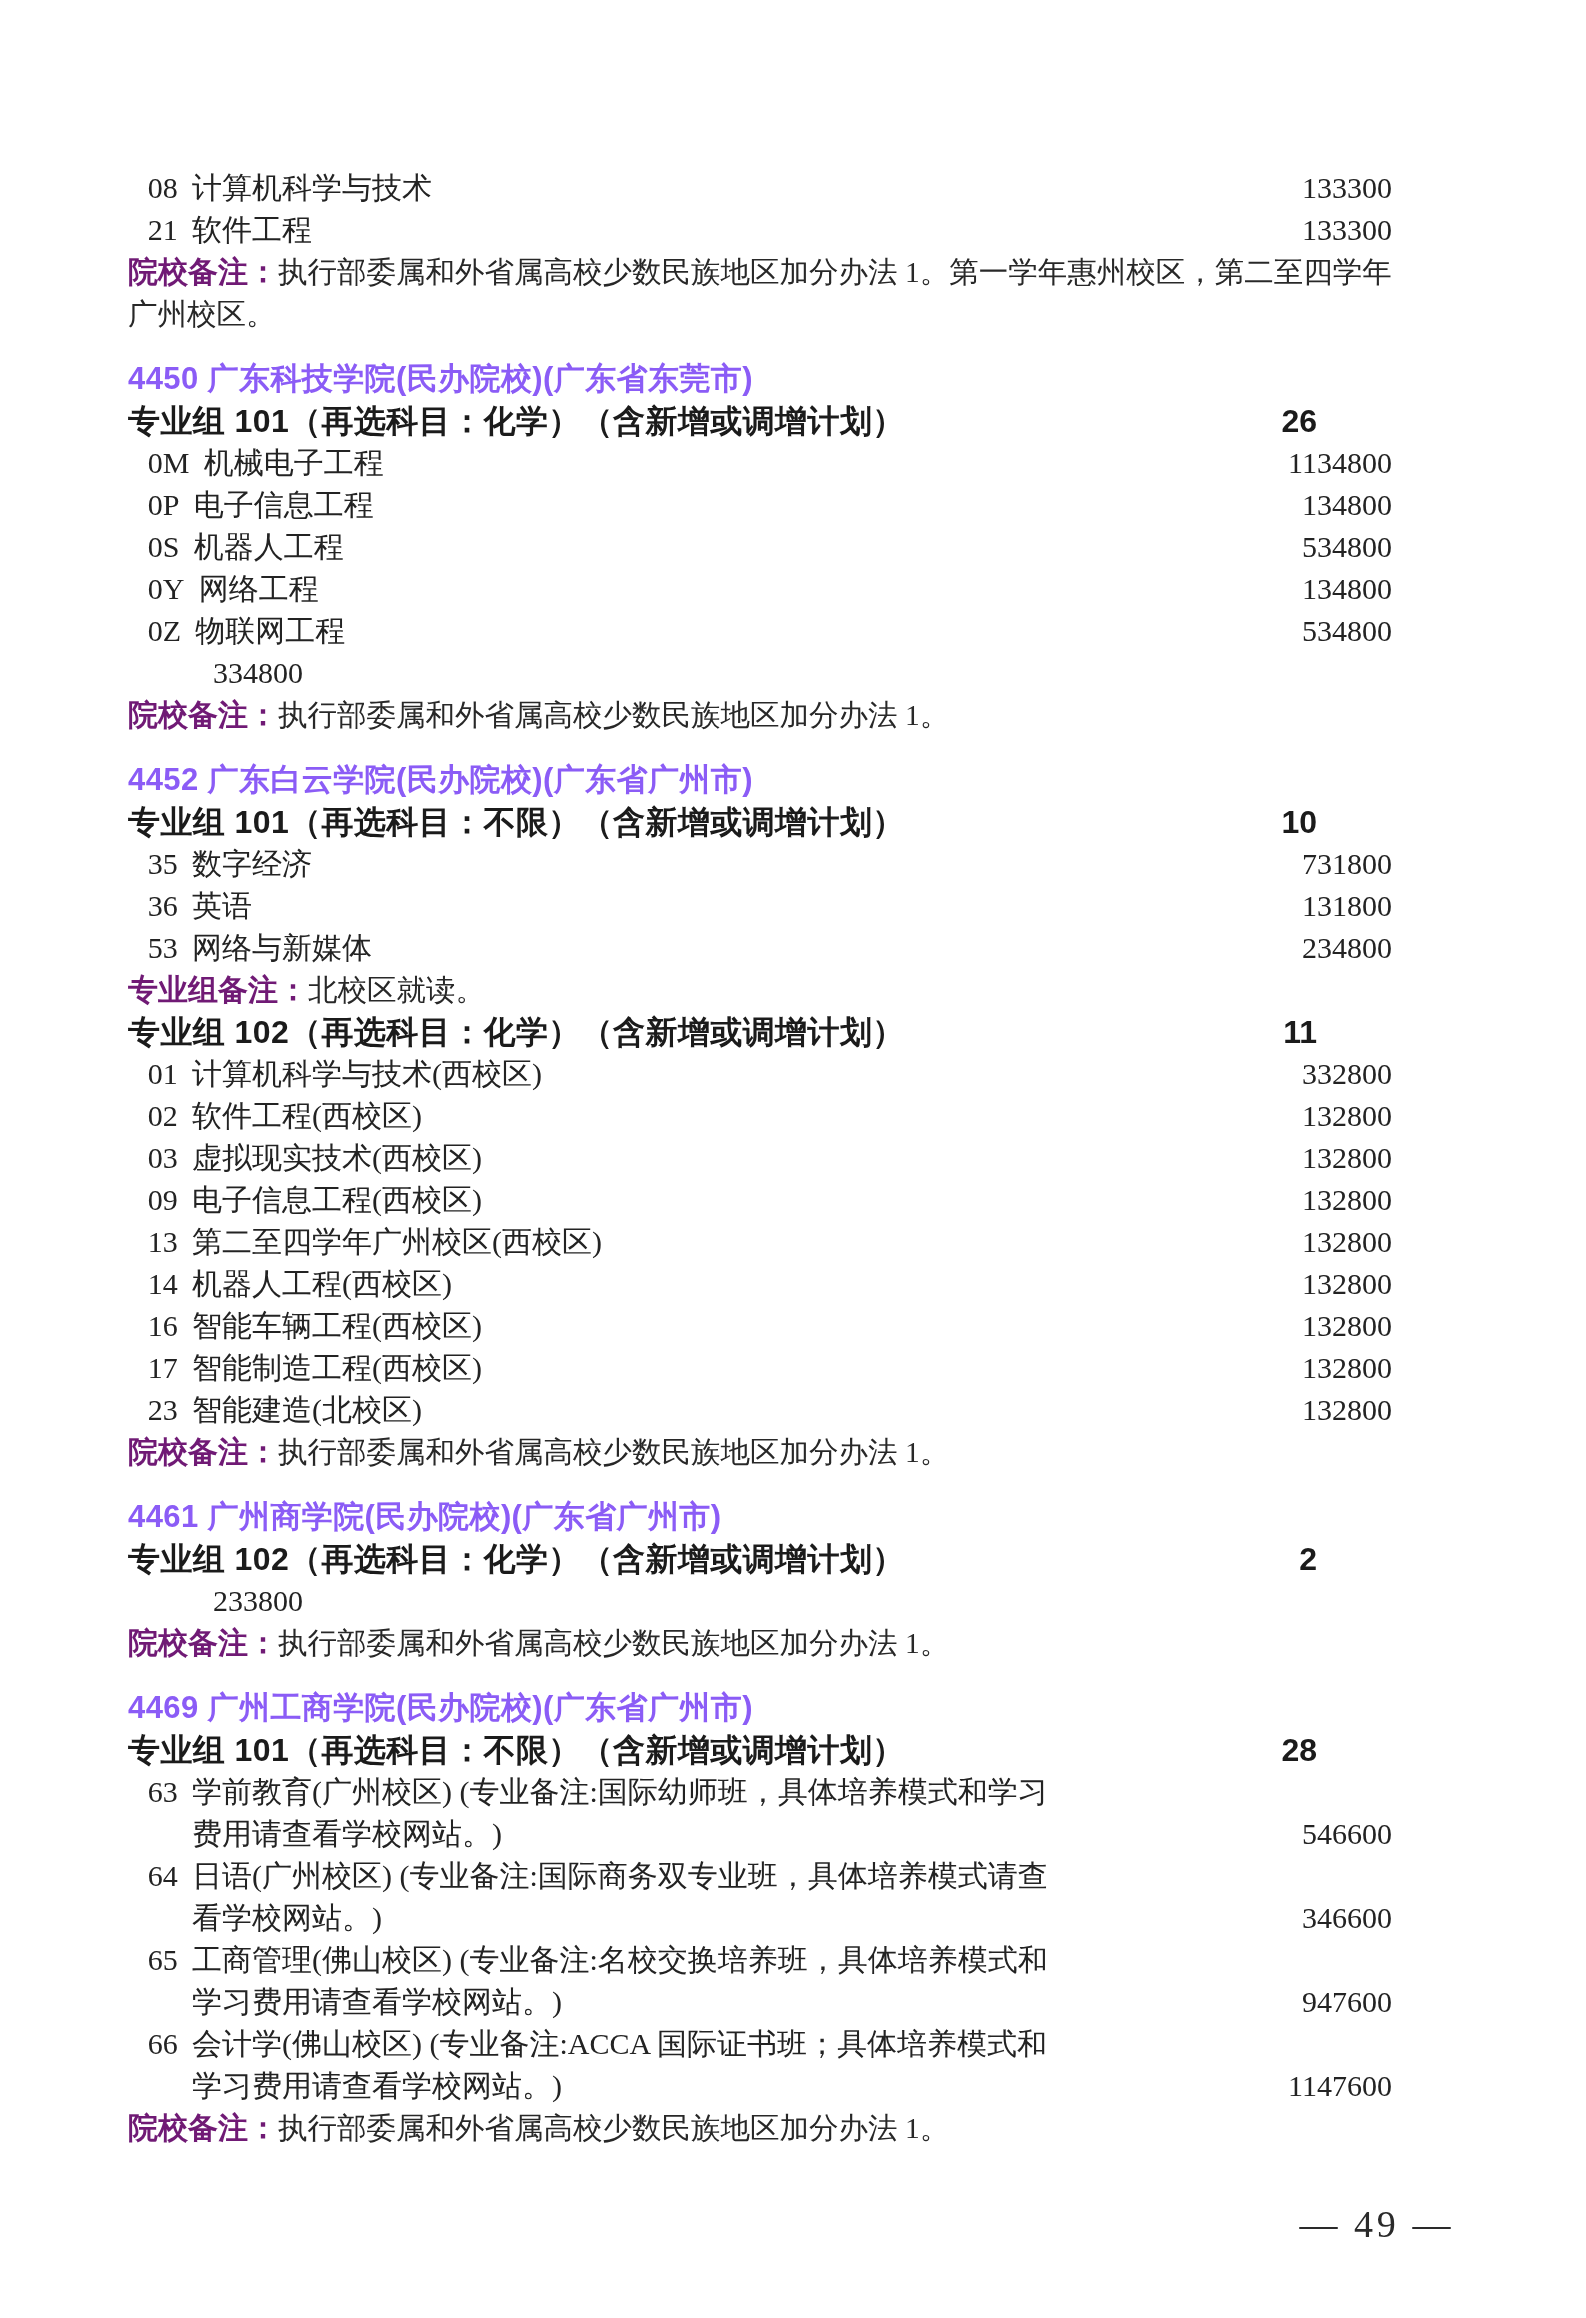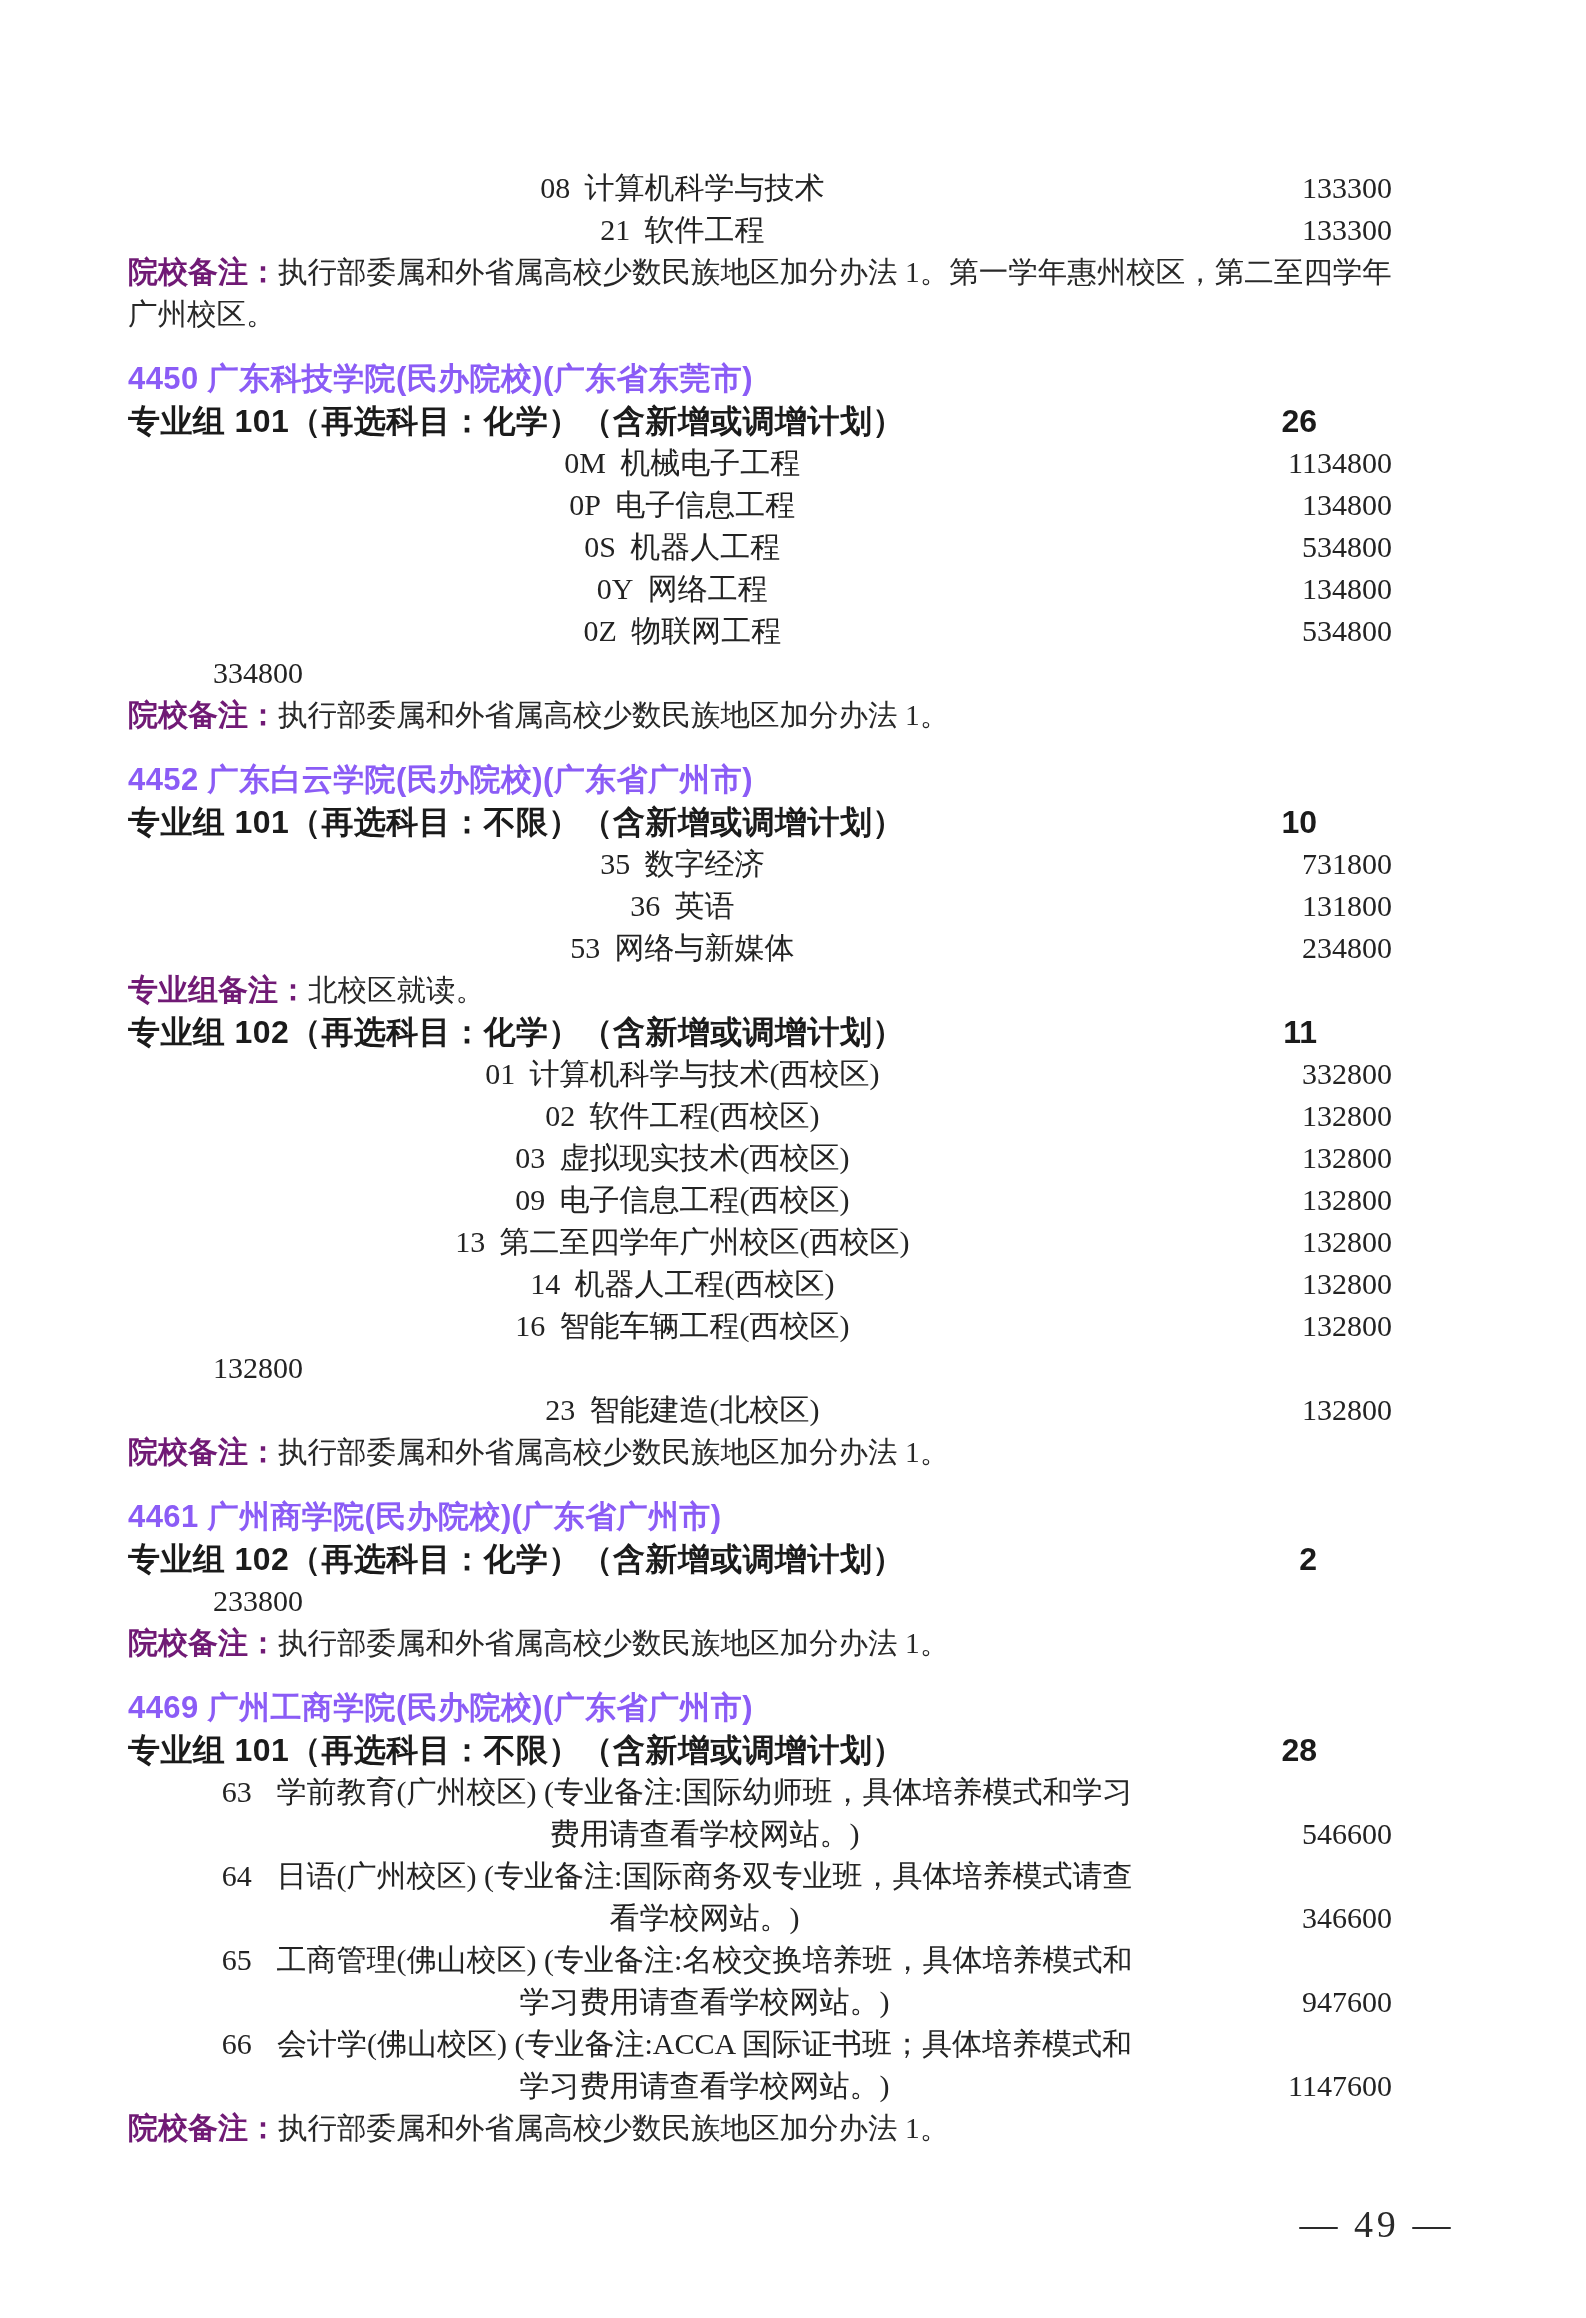--- a/index.html
+++ b/index.html
@@ -38,21 +38,21 @@
   .group-label { flex:1; letter-spacing:0.4px; }
 
   .major-row {
     display:flex; align-items:flex-end;
     font-family:"Liberation Serif","DejaVu Serif",serif;
     font-weight:400;
     font-size:30px;
     line-height:42px;
     color:#232323;
   }
-  .major-text { flex:1; padding-left:19.7px;text-align:center; }
+  .major-text { flex:1; padding-left:19.7px; }
   .major-code { display:inline-block; vertical-align:top; margin-right:14.3px; }
   .major-name { display:inline-block; vertical-align:top; max-width:877px; }
 
   .col-count { width:100px; text-align:right; flex:none; }
   .col-fee   { width:154px; text-align:left; flex:none; }
   .major-row .col-count, .major-row .col-fee {
     font-family:"Liberation Serif","DejaVu Serif",serif;
   }
 
   .remark {
@@ -192,20 +192,21 @@
           <div class="major-text"><span class="major-code">14</span><span class="major-name">机器人工程(西校区)</span></div>
           <span class="col-count">1</span>
           <span class="col-fee">32800</span>
         </div>
         <div class="major-row">
           <div class="major-text"><span class="major-code">16</span><span class="major-name">智能车辆工程(西校区)</span></div>
           <span class="col-count">1</span>
           <span class="col-fee">32800</span>
         </div>
         <div class="major-row">
+          <div class="major-text"><span class="major-code">17</span><span class="major-name">智能制造工程(西校区)</span></div>
           <span class="col-count">1</span>
           <span class="col-fee">32800</span>
         </div>
         <div class="major-row">
           <div class="major-text"><span class="major-code">23</span><span class="major-name">智能建造(北校区)</span></div>
           <span class="col-count">1</span>
           <span class="col-fee">32800</span>
         </div>
         <div class="remark"><span class="remark-label">院校备注：</span><span class="remark-text">执行部委属和外省属高校少数民族地区加分办法 1。</span></div>
       </section>

